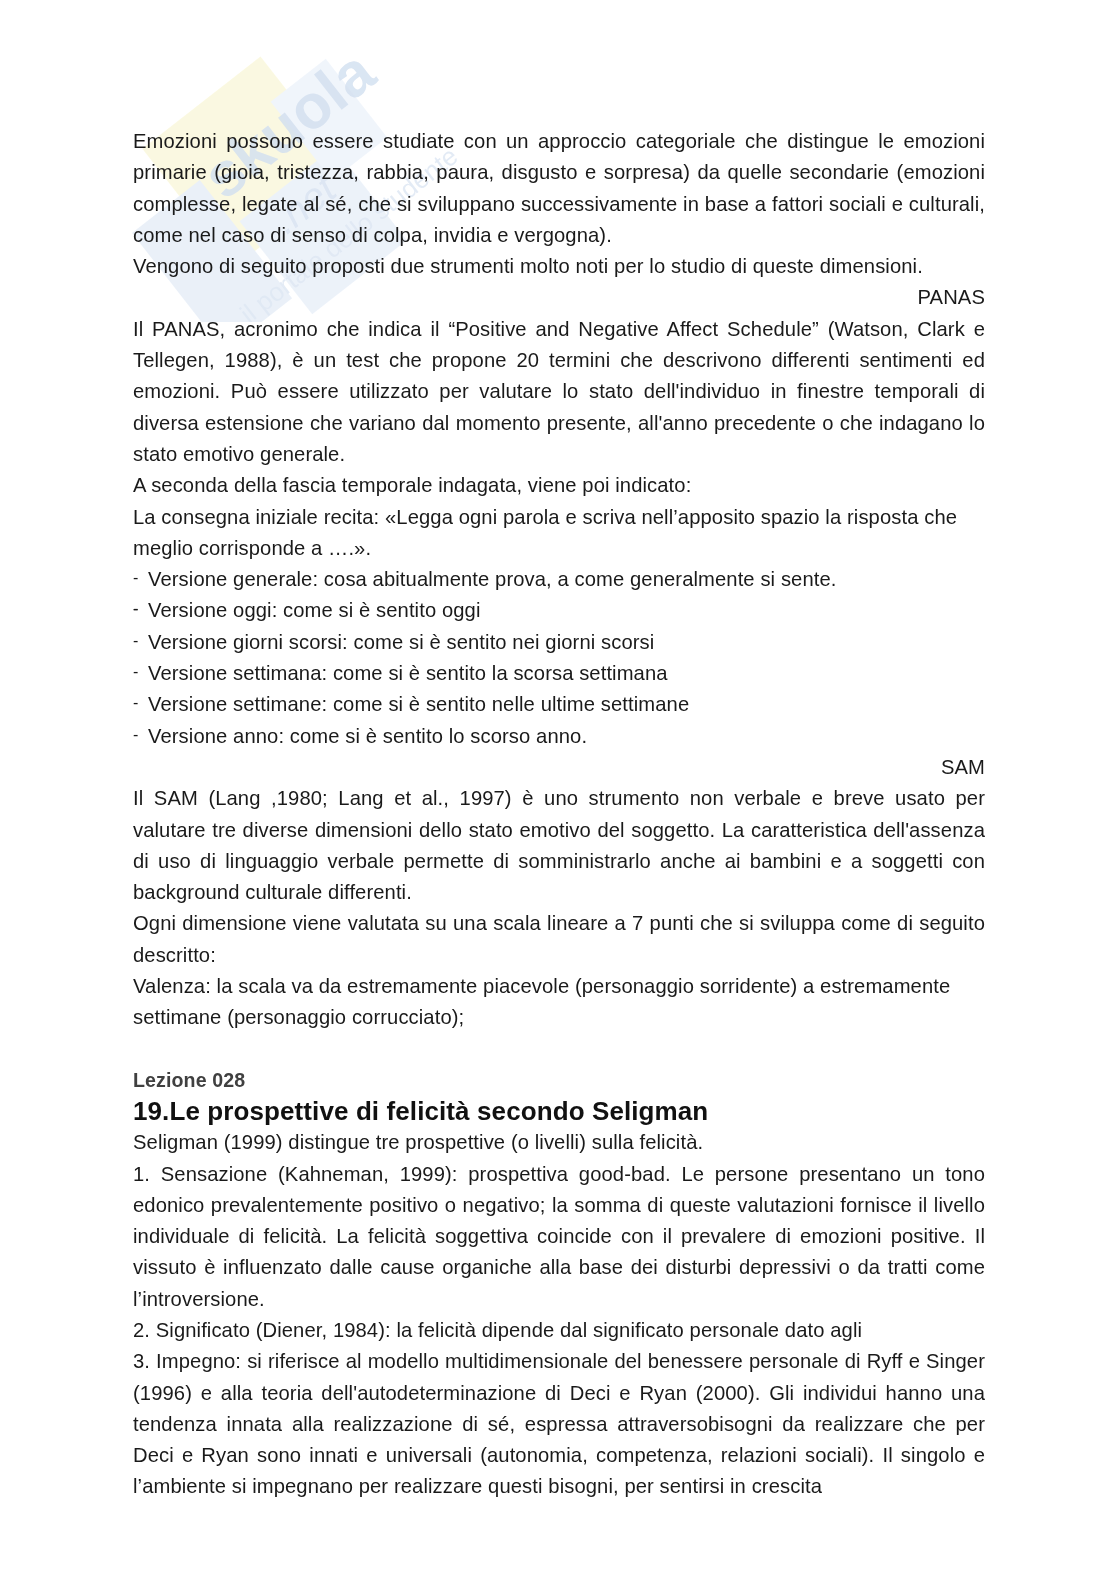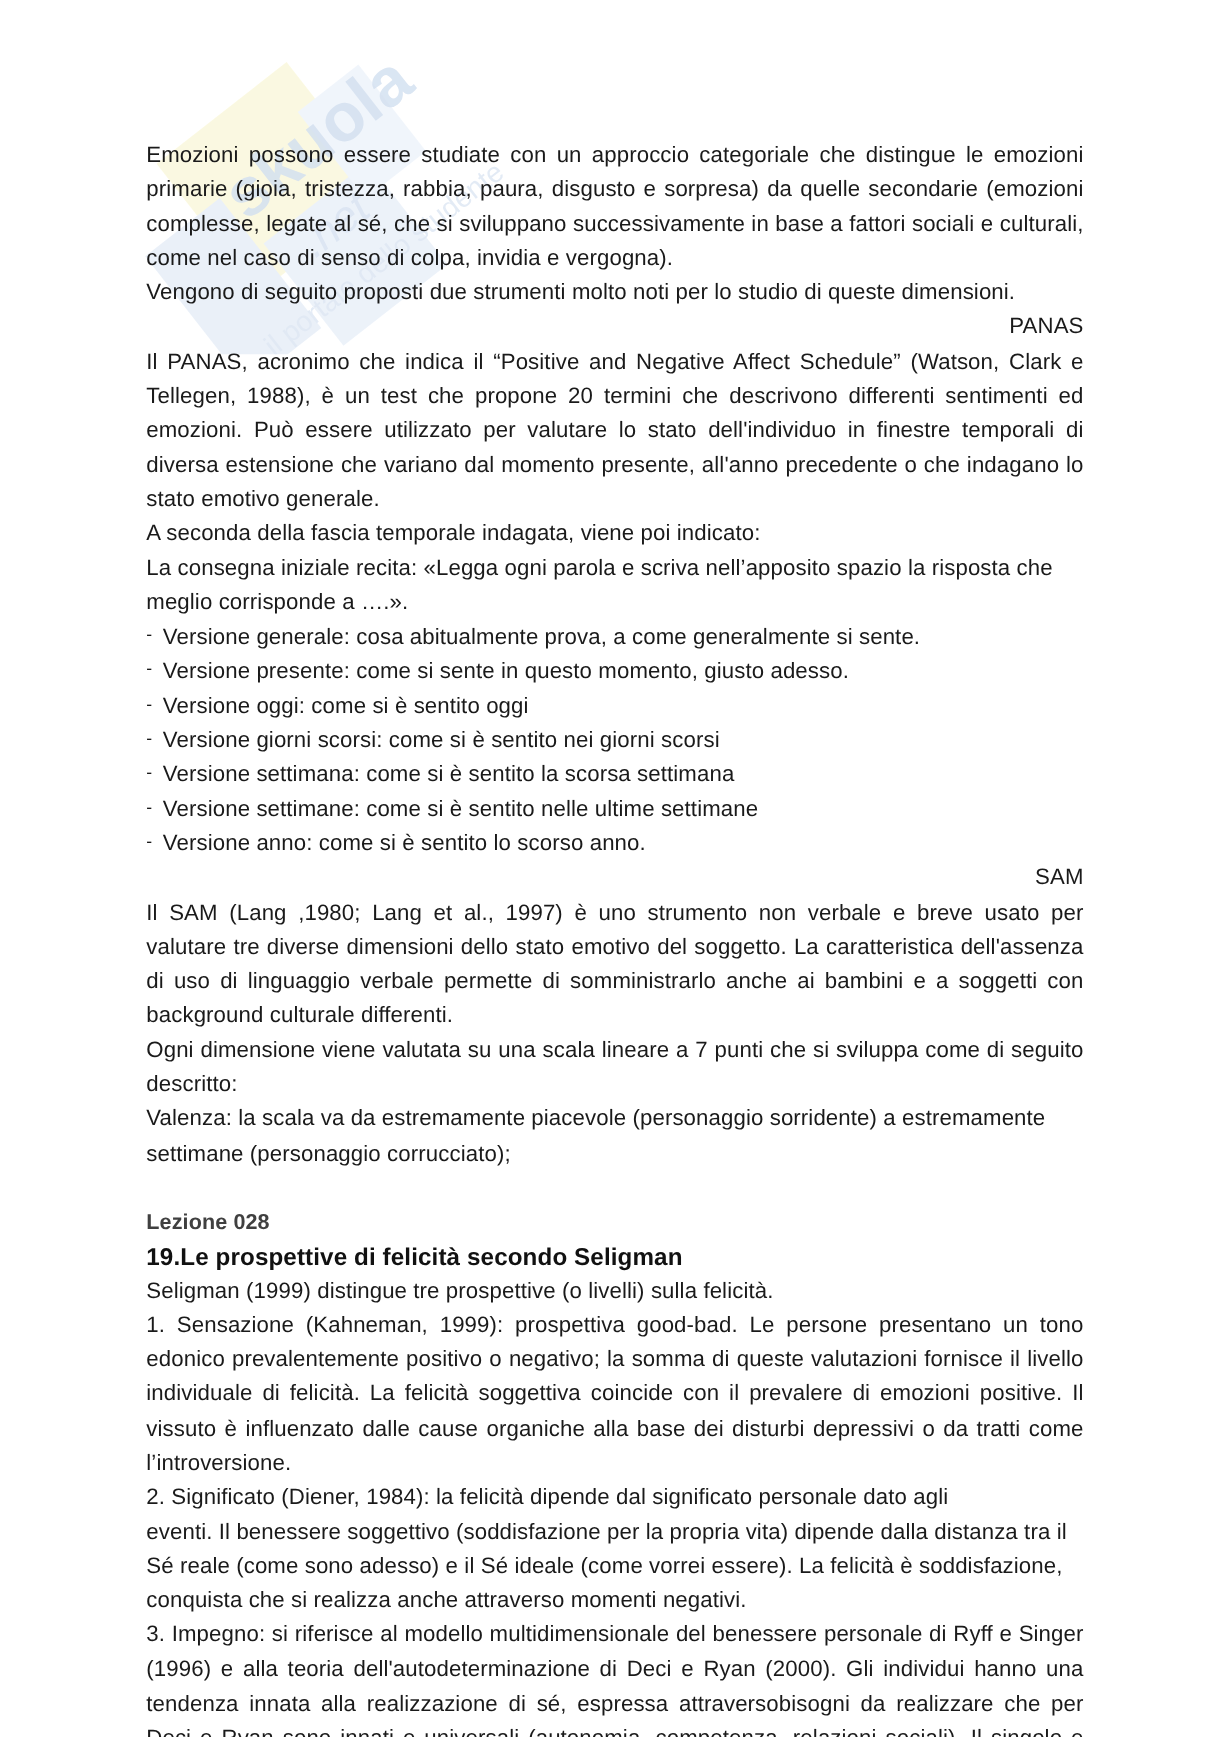--- a/index.html
+++ b/index.html
@@ -69,21 +69,21 @@
     height: 31px;
   }
   .lezione {
     color: #404040;
     font-weight: bold;
     font-size: 19.6px;
     line-height: 31.3px;
   }
   .subhead {
     font-weight: bold;
-    font-size: 22px;
+    font-size: 26px;
     line-height: 31.3px;
     color: #111;
   }
   .subhead .num {
     display: inline-block;
     min-width: 30px;
   }
 </style>
 </head>
 <body>
@@ -115,21 +115,20 @@
     <p>A seconda della fascia temporale indagata, viene poi indicato:</p>
 
     <p>La consegna iniziale recita: «Legga ogni parola e scriva nell’apposito spazio la risposta che meglio corrisponde a ….».</p>
 
     <div class="li">
       <span class="dash">-</span>
       <span>Versione generale: cosa abitualmente prova, a come generalmente si sente.</span>
     </div>
     <div class="li">
       <span class="dash">-</span>
-      <span>Versione presente: come si sente in questo momento, giusto adesso.</span>
     </div>
     <div class="li">
       <span class="dash">-</span>
       <span>Versione oggi: come si è sentito oggi</span>
     </div>
     <div class="li">
       <span class="dash">-</span>
       <span>Versione giorni scorsi: come si è sentito nei giorni scorsi</span>
     </div>
     <div class="li">
@@ -160,18 +159,17 @@
     <p class="subhead">
       <span class="num">19.</span><span>Le prospettive di felicità secondo Seligman</span>
     </p>
 
     <p>Seligman (1999) distingue tre prospettive (o livelli) sulla felicità.</p>
 
     <p class="just">1. Sensazione (Kahneman, 1999): prospettiva good-bad. Le persone presentano un tono edonico prevalentemente positivo o negativo; la somma di queste valutazioni  fornisce il livello individuale di felicità. La felicità soggettiva coincide con il prevalere di emozioni positive. Il vissuto è influenzato dalle cause organiche alla base dei disturbi depressivi o da tratti come l’introversione.</p>
 
     <p>2. Significato (Diener, 1984): la felicità dipende dal significato personale dato agli</p>
 
-    <p>eventi. Il benessere soggettivo (soddisfazione per la propria vita) dipende dalla distanza tra il Sé reale (come sono adesso) e il Sé ideale (come vorrei essere). La felicità è soddisfazione, conquista che si realizza anche attraverso momenti negativi.</p>
 
     <p class="just">3. Impegno: si riferisce al modello multidimensionale del benessere personale di Ryff e Singer (1996) e alla teoria dell'autodeterminazione di Deci e Ryan (2000). Gli individui hanno una tendenza innata alla realizzazione di sé, espressa attraversobisogni da realizzare che per Deci e Ryan sono innati e universali (autonomia, competenza, relazioni sociali). Il singolo e l’ambiente si impegnano per realizzare questi bisogni, per sentirsi in crescita</p>
 
   </div>
 </div>
 
 </body></html>

